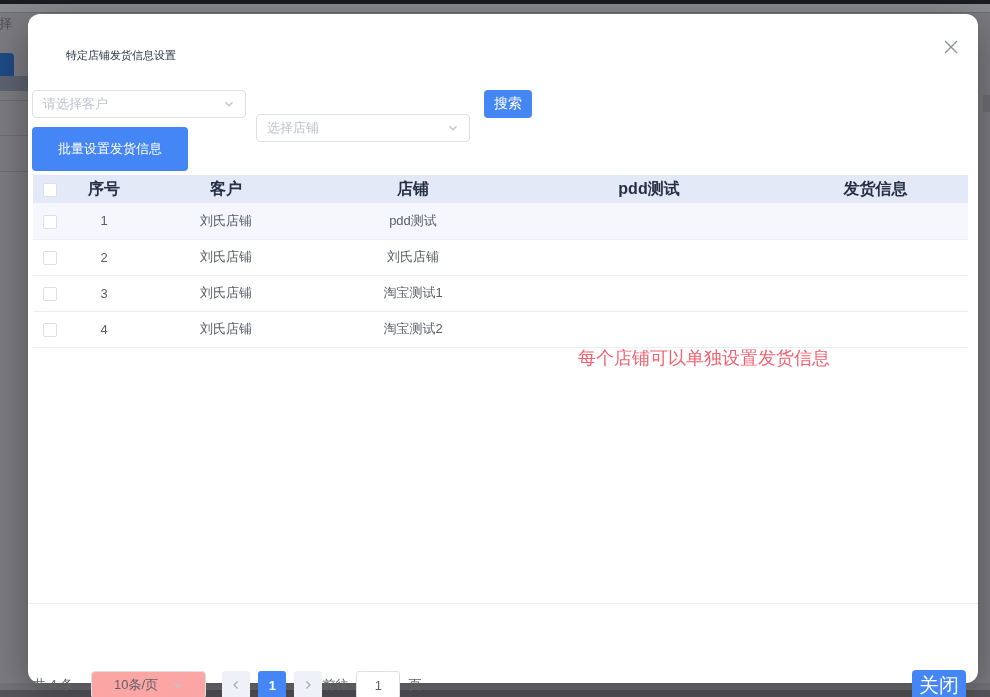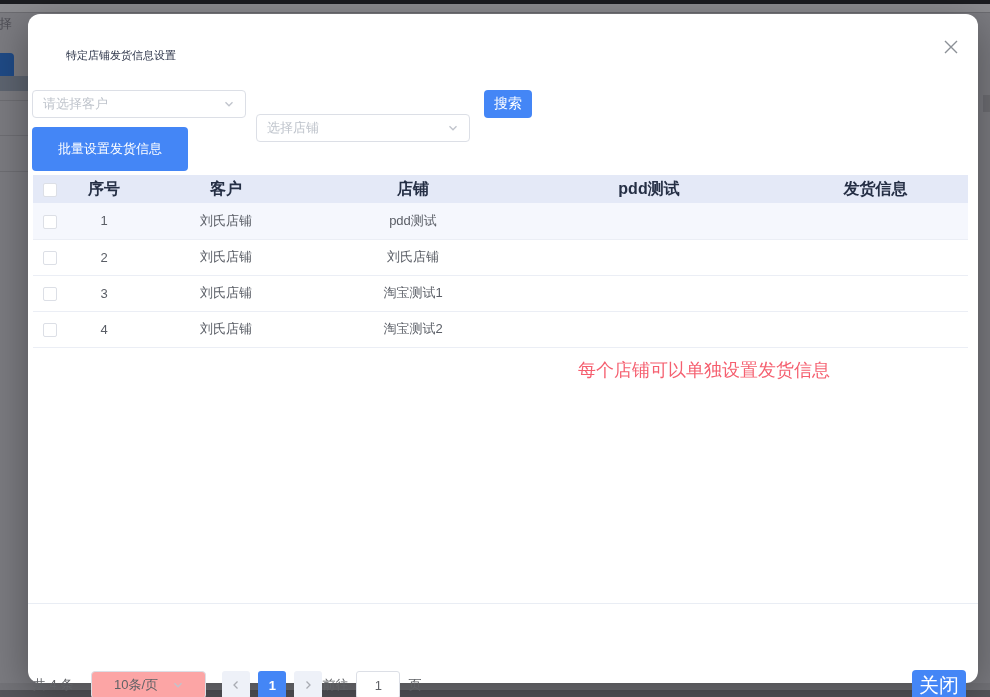--- a/index.html
+++ b/index.html
@@ -56,21 +56,21 @@
   
   .tbl { position:absolute; left:5px; top:161px; width:935px; border-collapse:collapse; table-layout:fixed; font-size:13px; }
   .tbl th { background:#e4e9f7; height:28px; font-weight:bold; color:#252f45; text-align:center; padding:0; font-size:16px; }
   .tbl td { height:36px; text-align:center; color:#5a5e66; border-bottom:1px solid #ebeef5; padding:0; }
   .tbl tr.hl td { background:#f5f7fd; }
   .cb {
     display:inline-block; width:14px; height:14px; background:#fff;
     border:1px solid #dcdfe6; border-radius:2px; vertical-align:middle; cursor:pointer;
   }
   
-  .note { position:absolute; left:550px; top:344px; font-size:18px; color:#f55f6f; white-space:nowrap; }
+  .note { position:absolute; left:550px; top:332px; font-size:18px; color:#f55f6f; white-space:nowrap; }
 
   
   .footer-divider { position:absolute; left:0; right:0; top:589px; height:1px; background:#e9edf4; }
   .footer { position:absolute; left:5px; right:12px; top:656px; height:30px; display:flex; align-items:center; font-size:13px; color:#606266; }
   .total { margin:0 18px 0 0; white-space:nowrap; }
   .size-sel {
     width:115px; height:28px; border:1px solid #dcdfe6; border-radius:4px; background:#fca5a5;
     display:flex; align-items:center; justify-content:center; gap:14px; cursor:pointer; margin-right:16px;
   }
   .pager { display:flex; align-items:center; gap:8px; }

